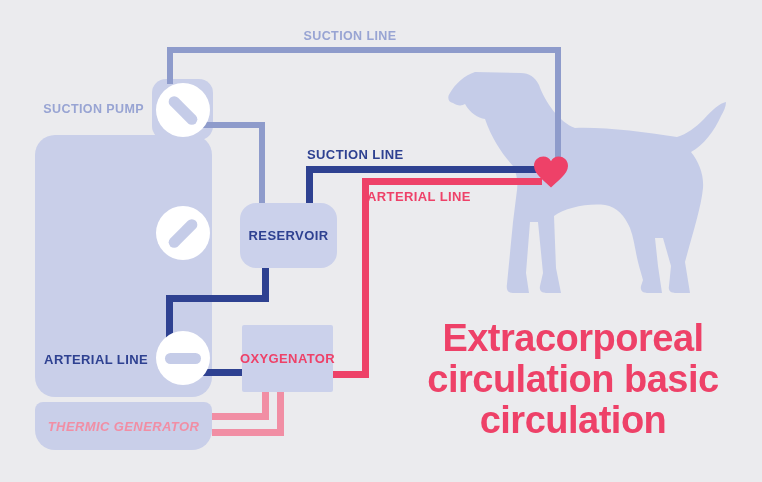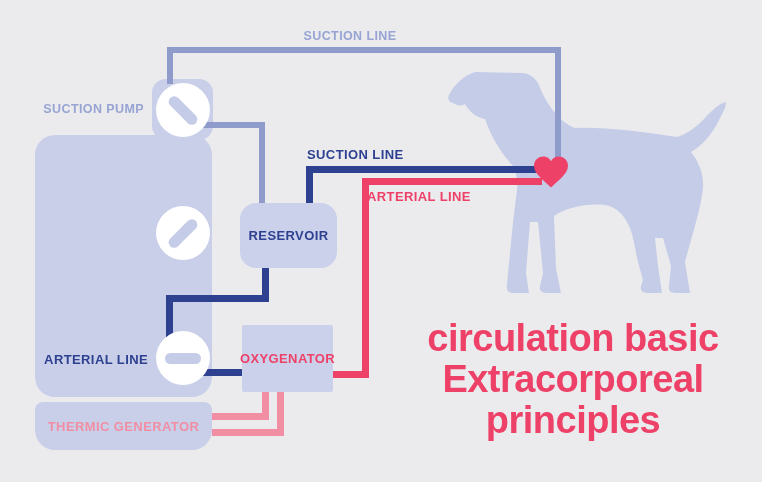--- a/index.html
+++ b/index.html
@@ -48,21 +48,21 @@
   .ar-h2{left:362px;top:178px;width:180px;height:7px;}
   .tg-v1{left:262px;top:392px;width:7px;height:28px;}
   .tg-h1{left:212px;top:413px;width:57px;height:7px;}
   .tg-v2{left:277px;top:392px;width:7px;height:44px;}
   .tg-h2{left:212px;top:429px;width:72px;height:7px;}
   
   .lbl{position:absolute;z-index:5;font-weight:700;font-size:13px;letter-spacing:0.4px;white-space:nowrap;}
   .lbl-light{color:var(--light-label,#98a4d3);}
   .lbl-navy{color:var(--navy,#2e4191);}
   .lbl-red{color:var(--red,#ee4168);}
-  .lbl-pink{color:var(--pink,#f18ea4);}
+  .lbl-pink{color:var(--pink,#f18ea4);font-style:italic;}
   .suction-line-lbl{left:300px;top:29px;width:100px;text-align:center;font-size:12.5px;}
   .suction-pump-lbl{left:24px;top:102px;width:120px;text-align:right;font-size:12.5px;}
   .venous-line-lbl{left:307px;top:147px;}
   .arterial-line-lbl{left:367px;top:189px;}
   .arterial-pump-lbl{left:28px;top:352px;width:120px;text-align:right;}
   .box-lbl{position:static;}
   
   .dog{left:447px;top:70px;z-index:1;}
   .heart{left:534px;top:156px;z-index:4;}
   
@@ -162,16 +162,16 @@
     C32,16.5 21.5,23.5 16,29 Z"></path>
 </svg>
 
 <div class="lbl lbl-light suction-line-lbl">SUCTION LINE</div>
 <div class="lbl lbl-light suction-pump-lbl">SUCTION PUMP</div>
 <div class="lbl lbl-navy venous-line-lbl">SUCTION LINE</div>
 <div class="lbl lbl-red arterial-line-lbl">ARTERIAL LINE</div>
 <div class="lbl lbl-navy arterial-pump-lbl">ARTERIAL LINE</div>
 
 <div class="abs title">
+  <div>Extracorporeal</div>
   <div>circulation basic</div>
-  <div>Extracorporeal</div>
-  <div>principles</div>
+  <div>circulation</div>
 </div>
 
 </body></html>

